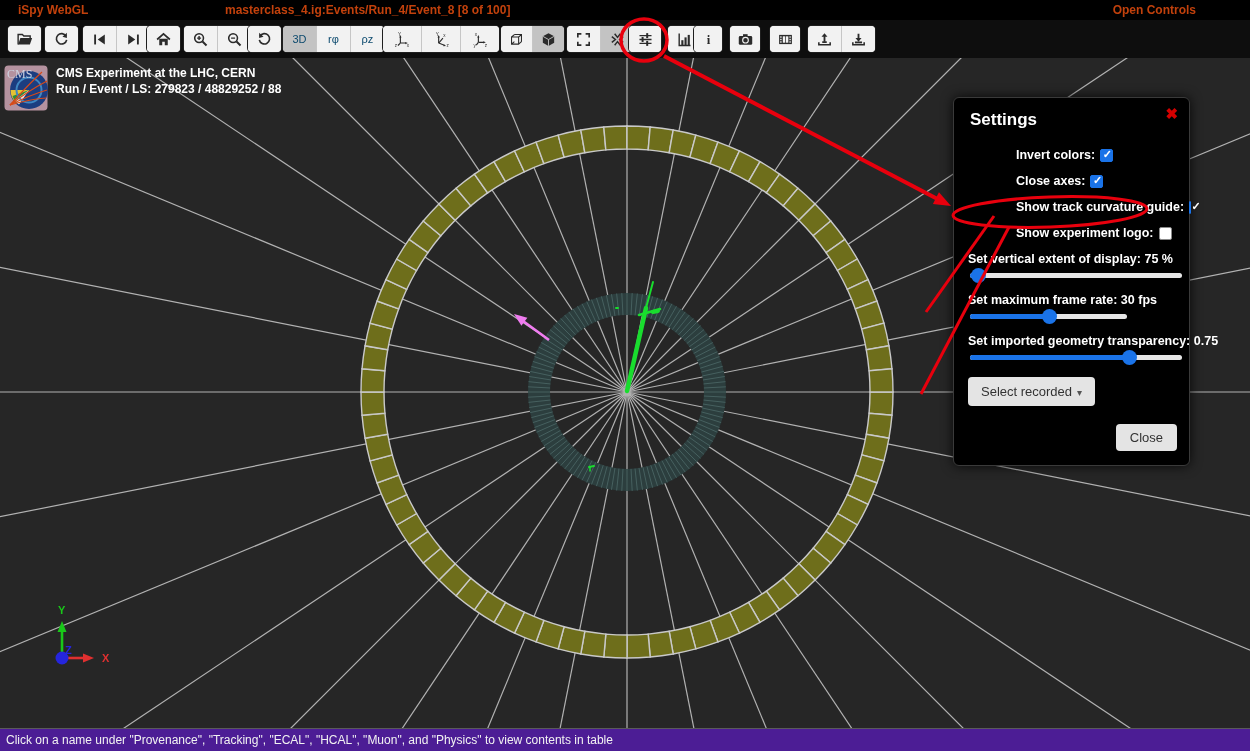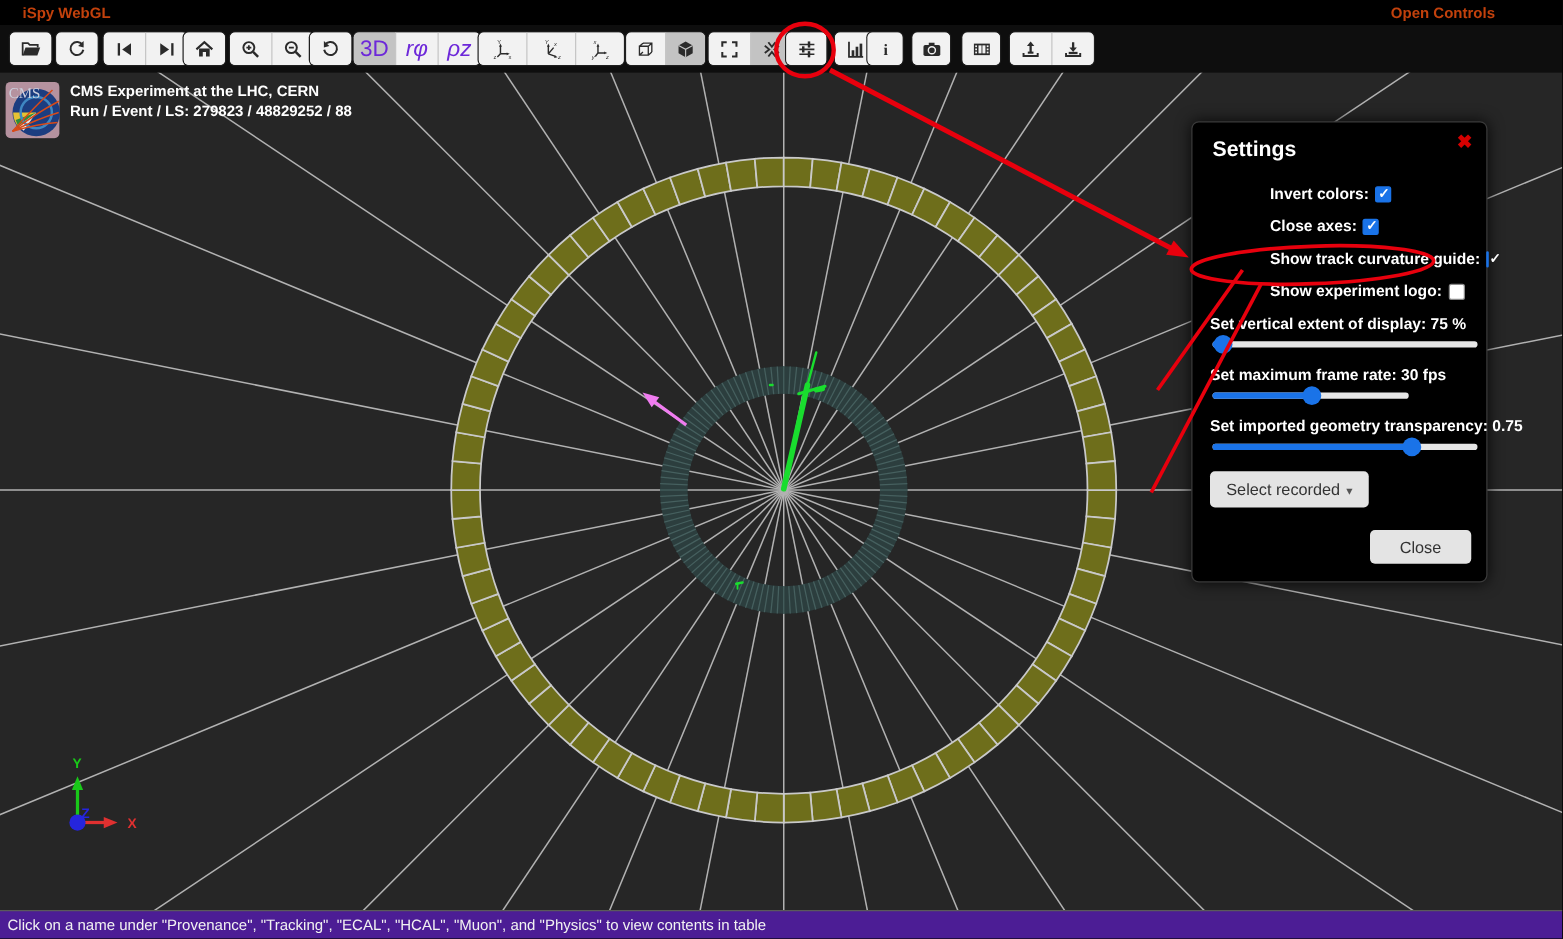--- a/index.html
+++ b/index.html
@@ -9,23 +9,23 @@
   #topbar{position:absolute;left:0;top:0;width:100%;height:20px;background:#000;color:#c2410c;}
   #topbar span{position:absolute;top:3px;font-size:12px;font-weight:bold;white-space:nowrap;}
   #app-title{left:18px;}
   #event-title{left:225px;}
   #open-controls{right:54px;cursor:pointer;}
   
   #toolbar{position:absolute;left:0;top:20px;width:100%;height:38px;background:#0e0e0e;}
   .tgroup{position:absolute;top:6px;height:26px;display:flex;background:#f2f2f2;border-radius:4px;overflow:hidden;box-shadow:0 0 0 1px #1f1f1f;}
   .tbtn{width:33px;height:26px;display:flex;align-items:center;justify-content:center;cursor:pointer;background:#f2f2f2;}
   .tbtn.active{background:#c3c3c3;}
-  .tgroup .tbtn + .tbtn{border-left:1px solid #c6c6c6;font-style:italic;}
+  .tgroup .tbtn + .tbtn{border-left:1px solid #c6c6c6;}
   .tbtn svg{width:17px;height:17px;display:block;}
-  .tbtn.txt{font-size:18px;color:#6d28d9;font-weight:normal;}
+  .tbtn.txt{font-size:11px;color:#0c4a6e;font-weight:normal;}
   
   #canvas{position:absolute;left:0;top:58px;width:1250px;height:670px;background:#262626;overflow:hidden;}
   #scene-svg{position:absolute;left:0;top:0;}
   
   #event-info{position:absolute;left:56px;top:7px;color:#fff;font-size:12px;font-weight:bold;line-height:16px;z-index:3;}
   #cms-logo{position:absolute;left:4px;top:7px;z-index:3;cursor:default;}
   
   #settings-panel{position:absolute;left:953px;top:39px;width:237px;height:369px;box-sizing:border-box;
     background:#000;border:1px solid #3a3a3a;border-radius:6px;box-shadow:0 0 12px rgba(0,0,0,.8);
     color:#fff;padding:12px 14px;z-index:10;}
@@ -38,34 +38,35 @@
   .cb.checked::after{content:"✓";position:absolute;left:1.5px;top:-1.5px;color:#fff;font-size:11px;font-weight:bold;}
   .srow{margin-bottom:15px;}
   .slabel{font-size:12.5px;font-weight:bold;margin-bottom:7px;white-space:nowrap;}
   .slider{position:relative;height:5px;border-radius:3px;background:#e6e6e6;cursor:pointer;margin-left:2px;}
   .sfill{position:absolute;left:0;top:0;height:5px;border-radius:3px;background:#1a73e8;}
   .sthumb{position:absolute;top:-5px;width:15px;height:15px;border-radius:50%;background:#1a73e8;transform:translateX(-7px);}
   .panel-btn{display:inline-block;background:#e4e4e4;color:#333;font-size:13px;border-radius:4px;cursor:pointer;
              font-family:"Liberation Sans",sans-serif;}
   #renderer-btn{padding:7px 13px;margin-top:2px;}
   #renderer-btn .caret{color:#555;font-size:10px;margin-left:5px;}
-  #close-btn{position:absolute;right:12px;bottom:14px;padding:6px 24px;}
+  #close-btn{position:absolute;right:12px;bottom:14px;padding:6px 14px;}
   
   #statusbar{position:absolute;left:0;bottom:0;width:100%;height:23px;box-sizing:border-box;background:#4c1d95;
     border-top:1px solid #5a5a5a;color:#f2f2f2;font-size:12px;line-height:22px;padding-left:6px;}
   
   #annotation-svg{position:absolute;left:0;top:0;z-index:50;pointer-events:none;}
 </style>
 </head>
 <body>
 
 <div id="page">
 
   <div id="topbar">
     <span id="app-title">iSpy WebGL</span>
+    <span id="event-title">masterclass_4.ig:Events/Run_4/Event_8 [8 of 100]</span>
     <span id="open-controls">Open Controls</span>
   </div>
 
   <div id="toolbar">
 
     <div class="tgroup" style="left:8px">
       <div class="tbtn">
         <svg viewBox="0 0 24 24">
             <path d="M3 19V5h6l2 2h9v3" fill="none" stroke="#2b2b2b" stroke-width="2"></path>
             <path d="M3 19l3.2-9h16.6l-3.2 9z" fill="#2b2b2b"></path>

